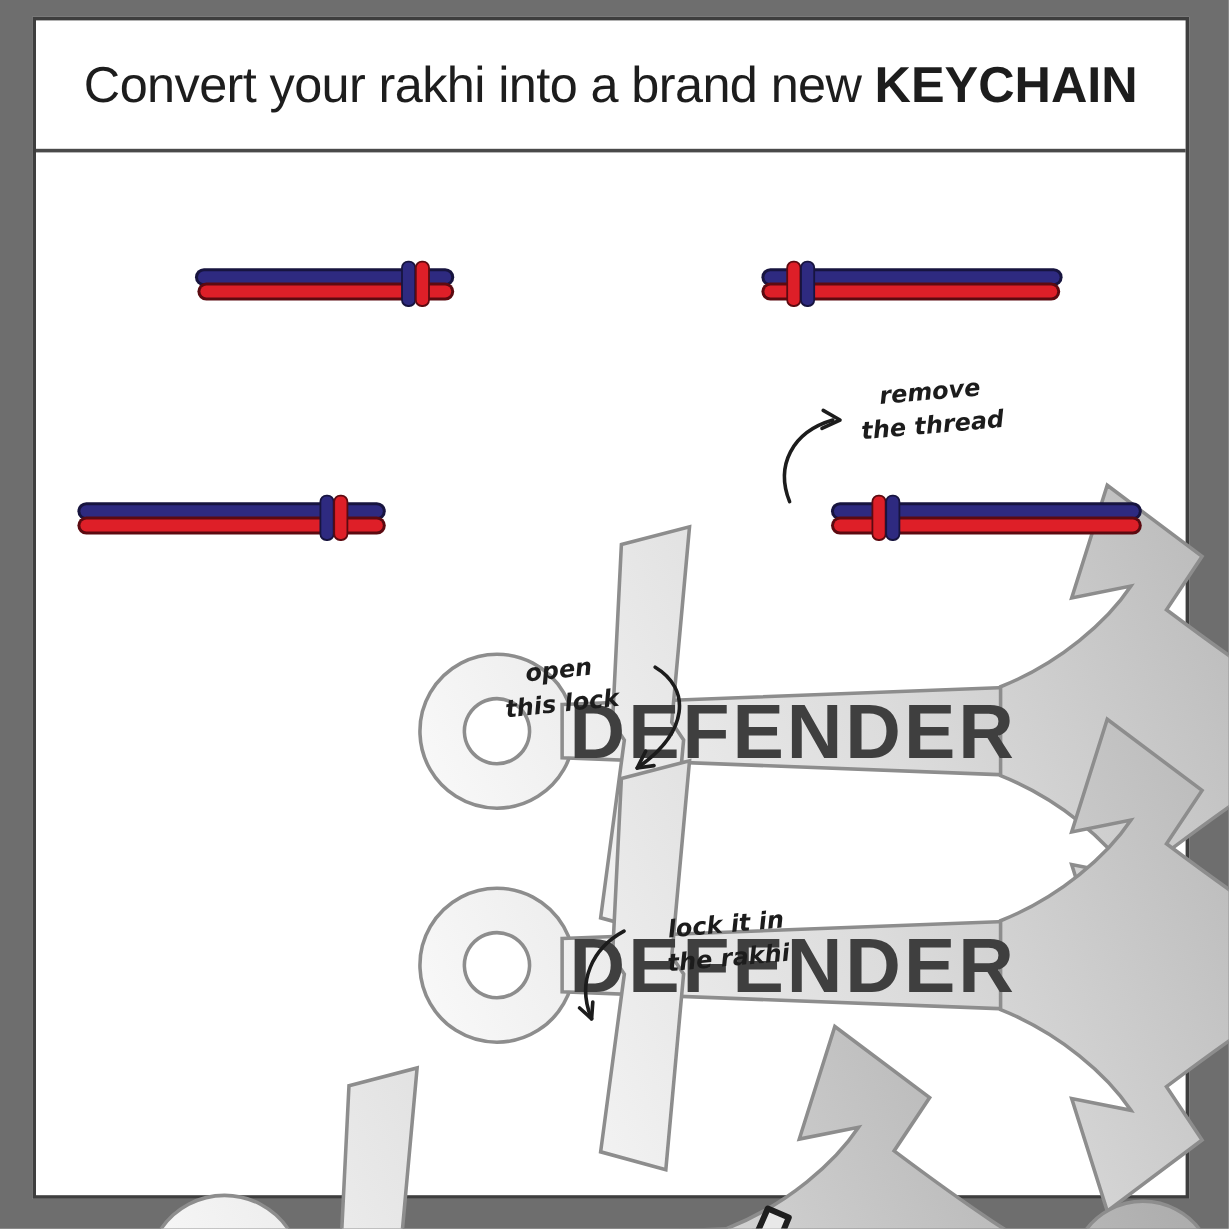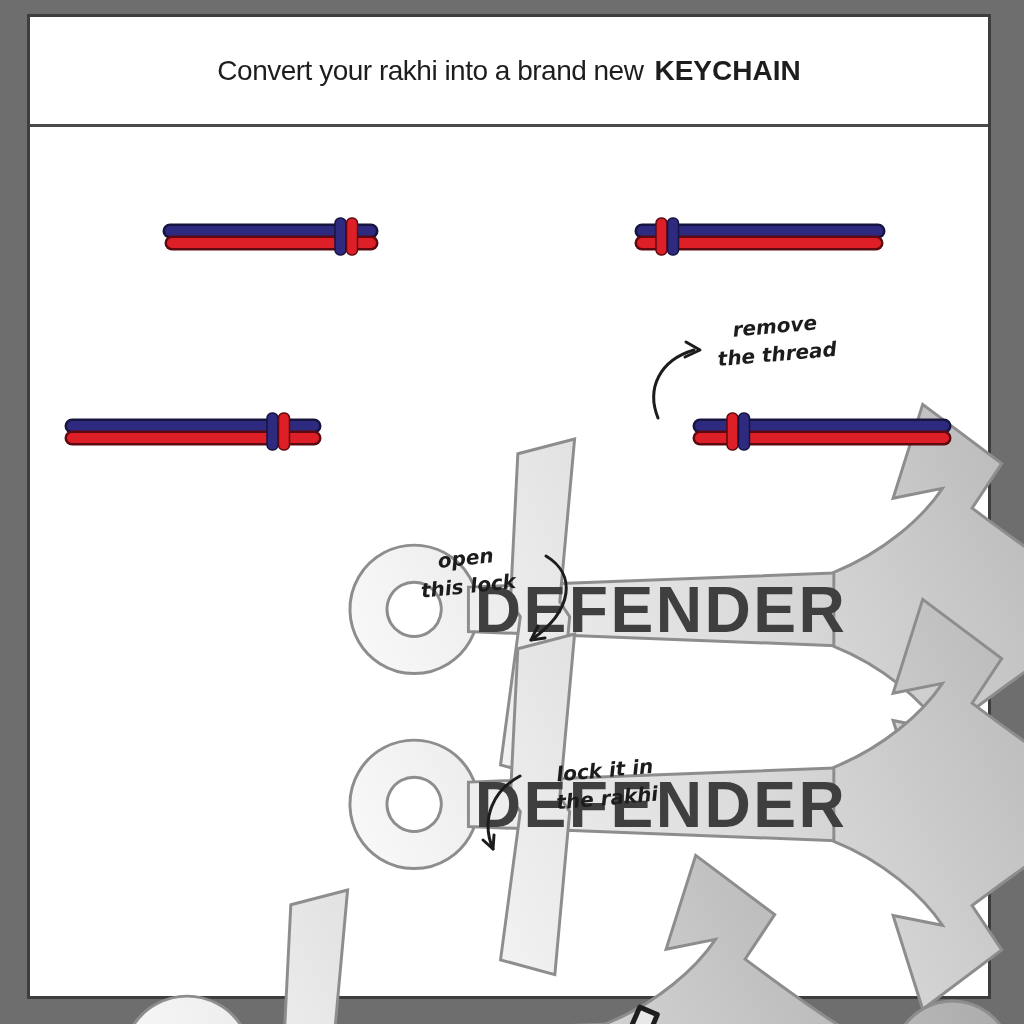--- a/index.html
+++ b/index.html
@@ -12,21 +12,21 @@
     position:absolute;left:27px;top:14px;width:964px;height:985px;
     background:#ffffff;border:3px solid #3e3e3e;box-sizing:border-box;
   }
   .header{
     position:absolute;left:0;top:0;width:100%;height:110px;
     border-bottom:3px solid #4a4a4a;box-sizing:border-box;
     display:flex;align-items:center;justify-content:center;
     white-space:nowrap;
   }
   .title{
-    font-size:28px;letter-spacing:-0.5px;color:#1d1d1d;font-weight:400;
+    font-size:42px;letter-spacing:-0.5px;color:#1d1d1d;font-weight:400;
   }
   .title .bold{font-weight:700;margin-left:11px;letter-spacing:0;}
   .illustration{
     position:absolute;left:0;top:0;width:1024px;height:1024px;
     pointer-events:none;
   }
   .note{
     position:absolute;z-index:6;color:#1c1c1c;
     font-family:"DejaVu Sans", sans-serif;
     font-style:italic;font-weight:700;font-size:20px;line-height:1.4;

